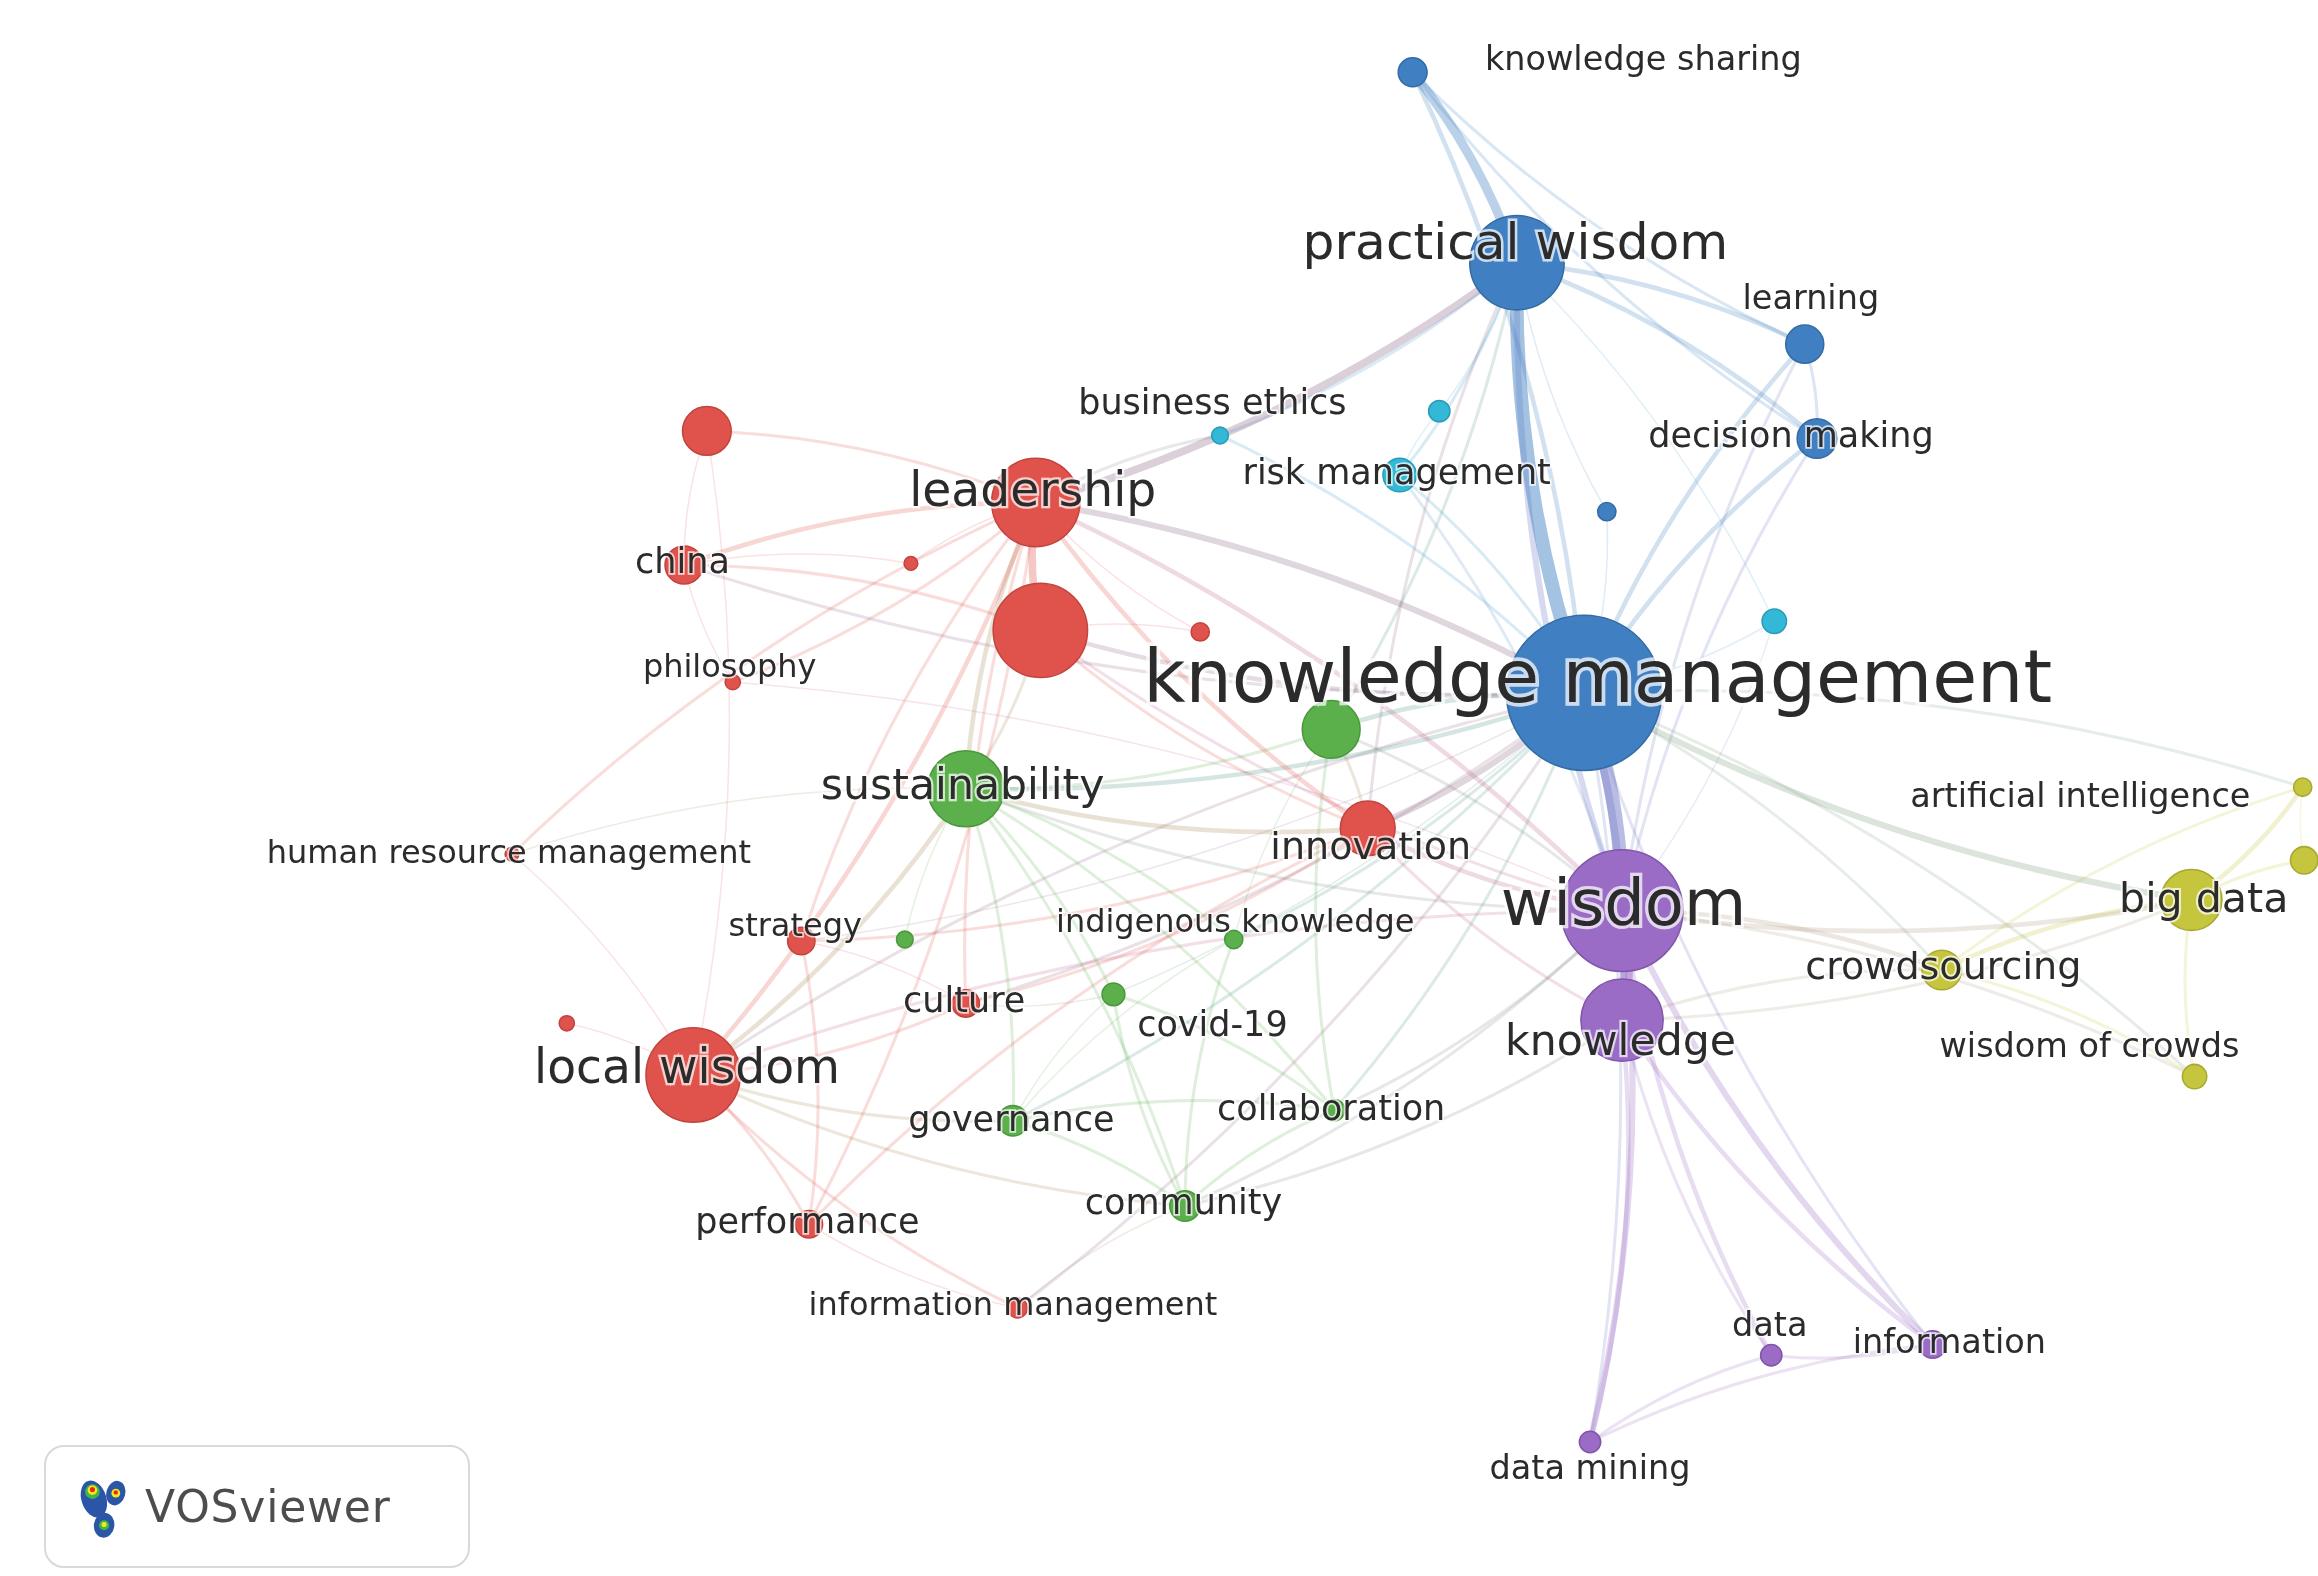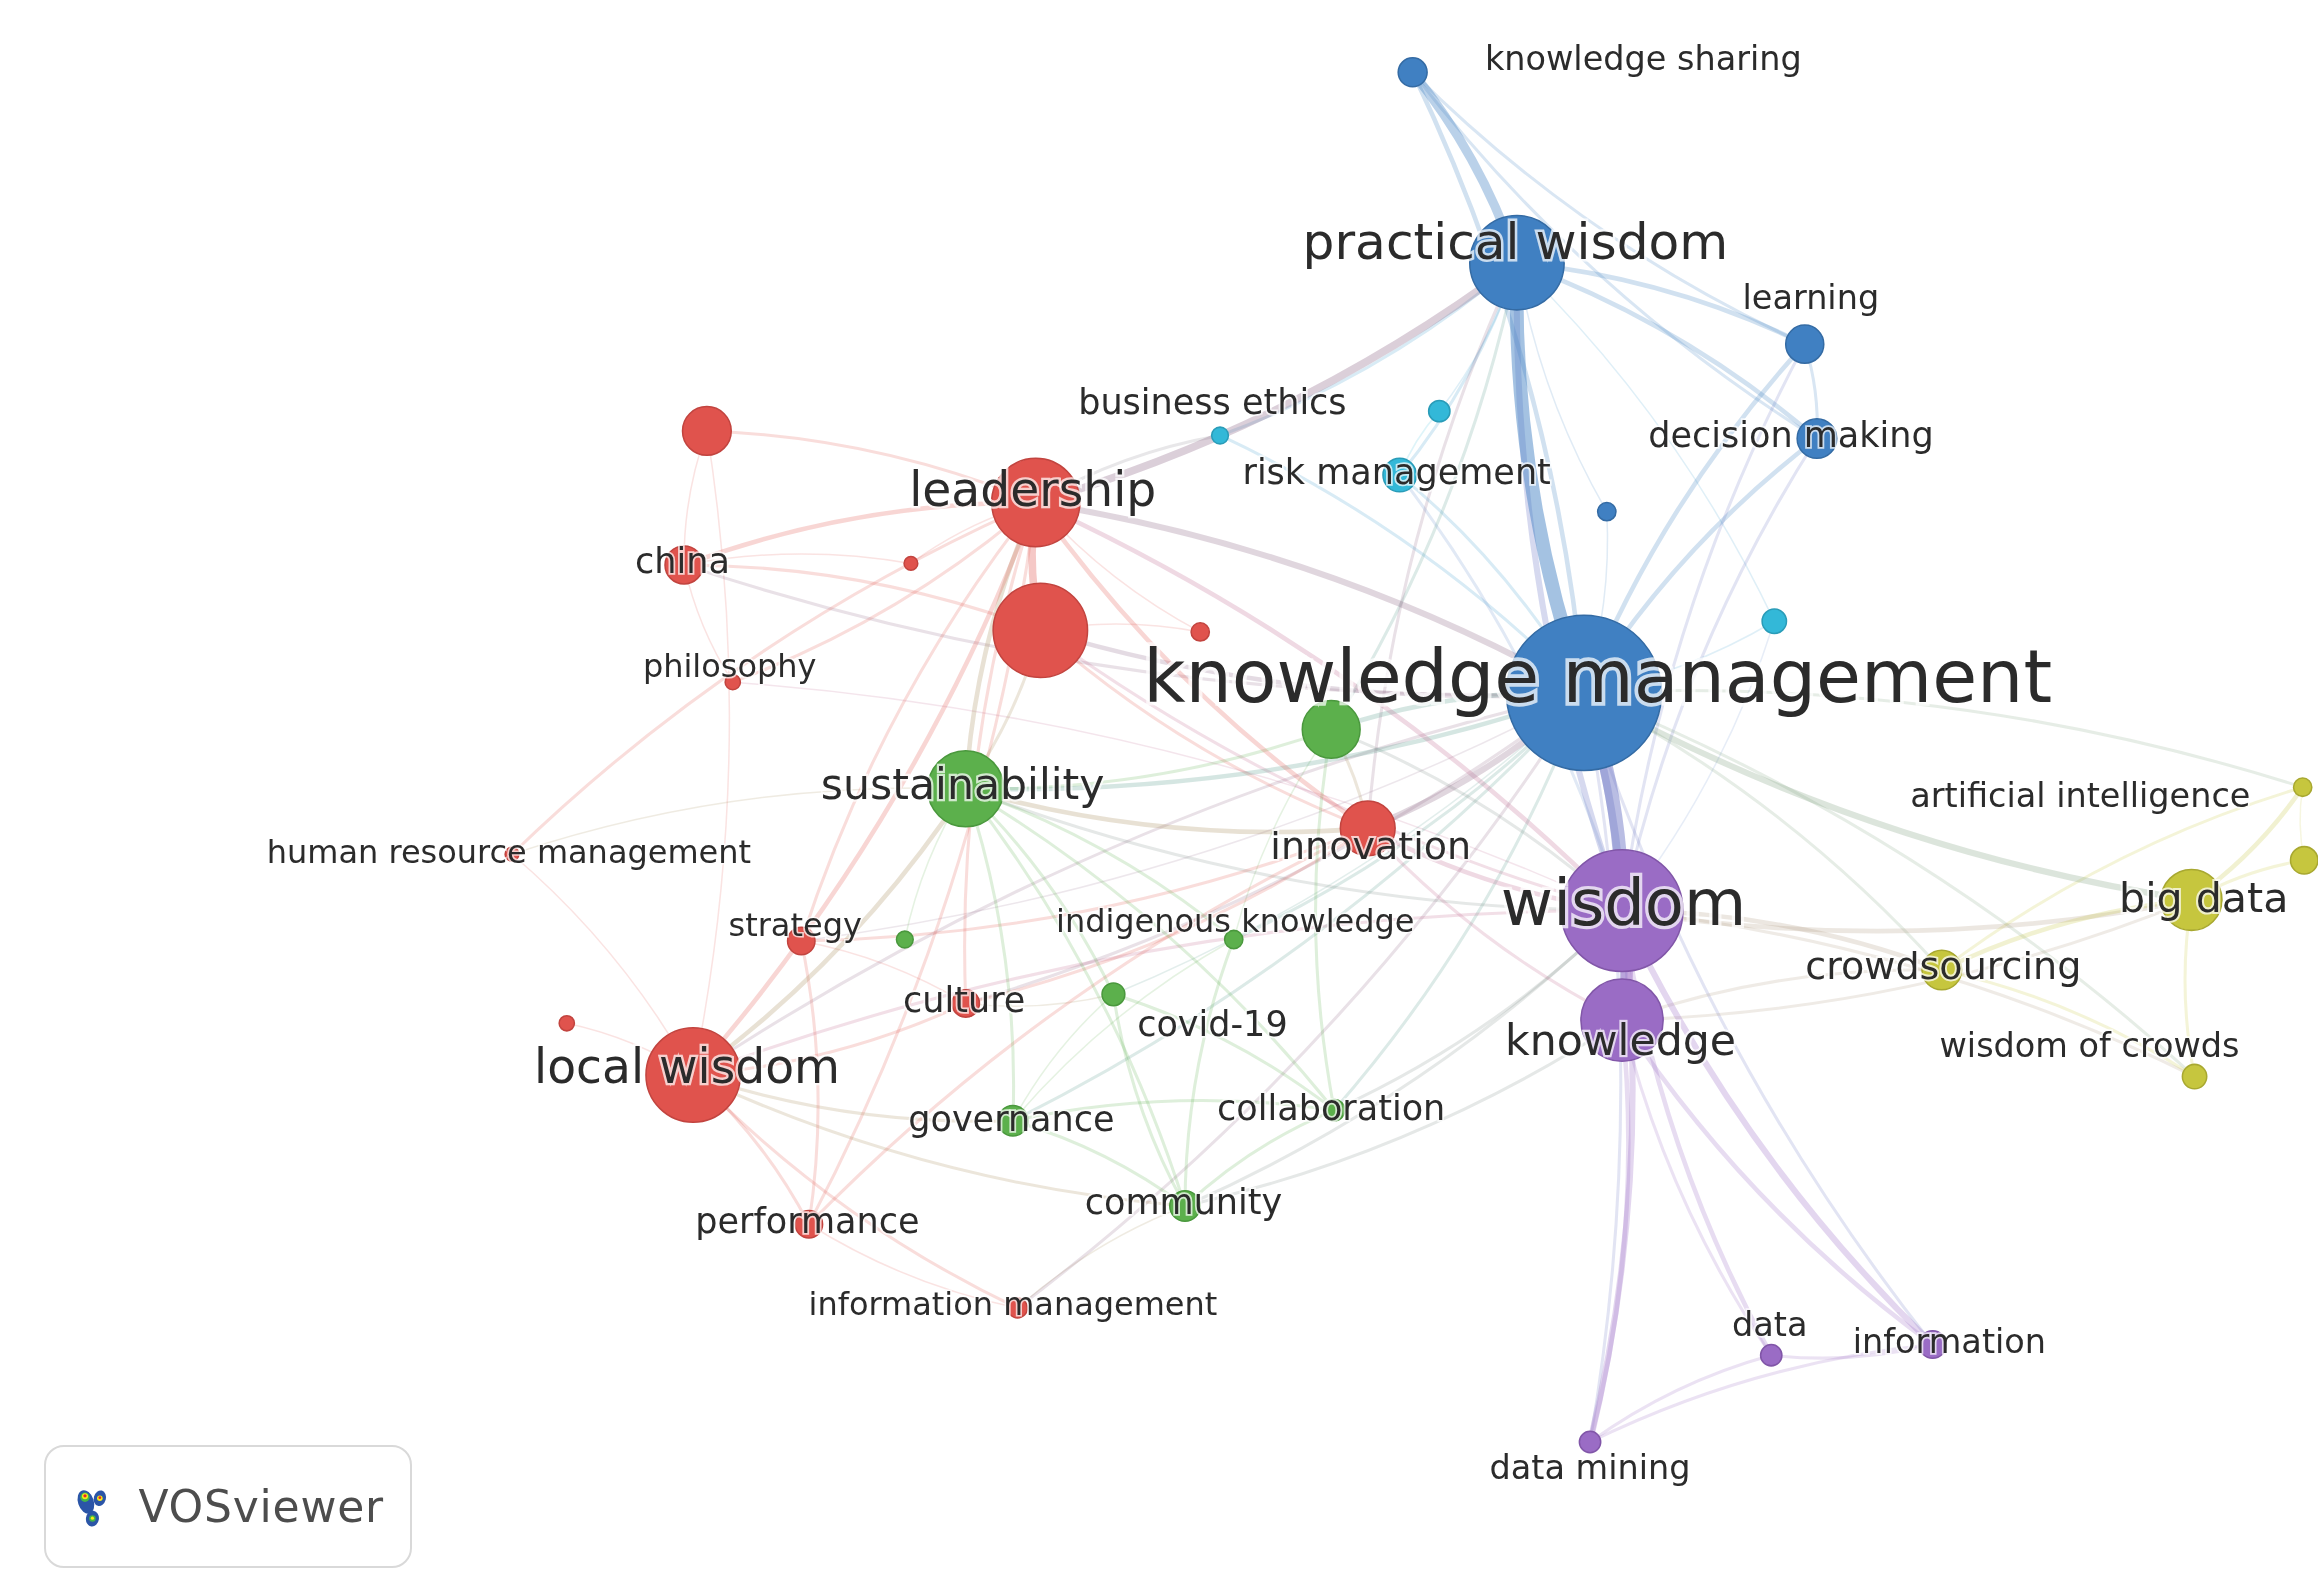--- a/index.html
+++ b/index.html
@@ -27,28 +27,27 @@
     text-anchor: middle;
     dominant-baseline: middle;
     paint-order: stroke fill;
     stroke: rgba(255,255,255,0.72);
     font-family: "DejaVu Sans", "Liberation Sans", sans-serif;
   }
   .logo-box {
     position: absolute;
     left: 44px;
     top: 1445px;
-    width: 368px;
+    width: 426px;
     height: 123px;
     border: 2.3px solid #d9d9d9;
     border-radius: 20px;
     background: #ffffff;
     display: flex;
     align-items: center;
-    gap: 20px;
     padding: 0 26px;
     box-sizing: border-box;
   }
   .logo-text {
     font-size: 44px;
     color: #4d4d4d;
     letter-spacing: 0.8px;
   }
 </style>
 </head>

